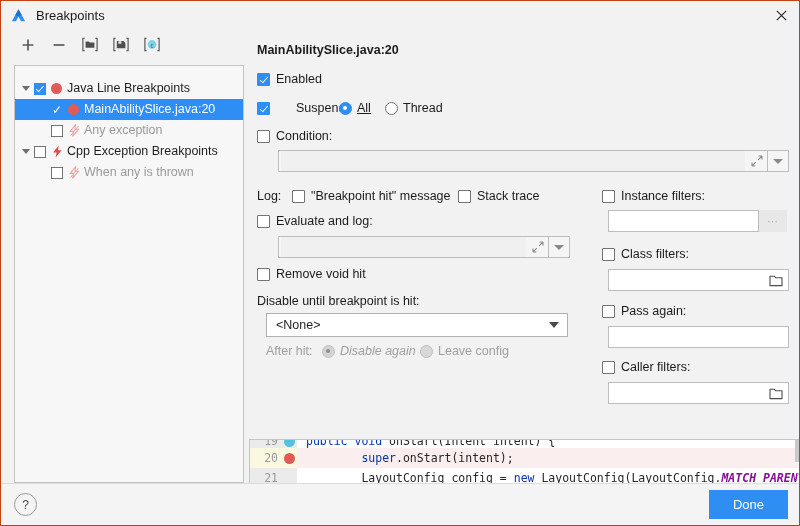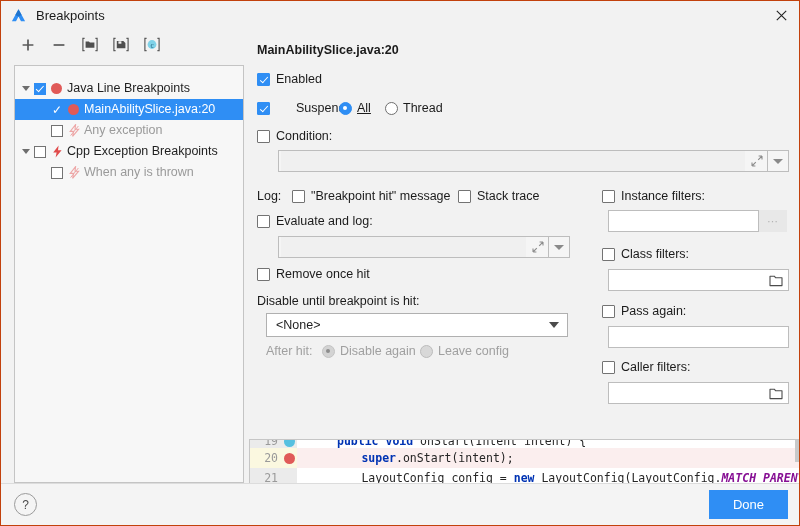--- a/index.html
+++ b/index.html
@@ -370,21 +370,21 @@
   }
   .gutter .lnum {
     width: 28px;
     text-align: right;
     padding-right: 3px;
     font-size: 11.5px;
   }
   .code-line.hl .gutter { background: #fbf8e0; }
   .code-line.hl { background: #fbeeee; }
   .code-body { padding-left: 9px; color: #262626; }
-  .k-kw { color: #0033b3; font-weight: bold; }
+  .k-kw { color: #0033b3; font-weight: normal; }
   .k-static { color: #871094; font-style: italic; font-weight: bold; }
   .gut-dot {
     width: 11px; height: 11px; border-radius: 50%;
     background: #e05a58; margin-left: 3px;
   }
   .gut-badge {
     width: 11px; height: 11px; border-radius: 50%;
     background: #56c0e0; margin-left: 3px;
   }
   .scroll-nub {
@@ -617,35 +617,35 @@
             <path d="M1 11 L4.8 7.2 M1 11 H4.4 M1 11 V7.6" stroke="#8c8c8c" stroke-width="1.1" fill="none"></path>
           </svg>
         </span>
         <span class="drop-arrow-btn">
             <span class="tri-down"></span>
           </span>
       </div>
 
       <div class="abs row-lbl" style="left:8px; top:238px;">
         <span class="cbx"></span>
-        <span>Remove once hit</span>
+        <span>Remove void hit</span>
       </div>
 
       <div class="abs row-lbl" style="left:8px; top:265px;">
         <span>Disable until breakpoint is hit:</span>
       </div>
       <div class="abs combo" style="left:17px; top:284px; width:302px;">
         <span>&lt;None&gt;</span>
         <span class="tri-down"></span>
       </div>
 
       <div class="abs row-lbl dim" style="left:17px; top:315px;justify-content:center;">
         <span>After hit:</span>
       </div>
-      <div class="abs row-lbl dim" style="left:73px; top:315px;">
+      <div class="abs row-lbl dim" style="left:73px; top:315px;font-style:italic;">
         <span class="rdo dis on"></span>
         <span>Disable again</span>
       </div>
       <div class="abs row-lbl dim" style="left:171px; top:315px;">
         <span class="rdo dis"></span>
         <span>Leave config</span>
       </div>
 
       <div class="abs row-lbl" style="left:353px; top:160px;text-align:right;">
         <span class="cbx"></span>
@@ -686,21 +686,21 @@
         <span class="folder-ico">
           <svg width="15" height="13" viewBox="0 0 15 13">
             <path d="M1 11.6 V2.2 h4.3 l1.2 1.5 h6.5 v7.9 z" fill="none" stroke="#4c4c4c" stroke-width="1.1" stroke-linejoin="round"></path>
           </svg>
         </span>
       </div>
 
     </div>
 
     <div class="code-strip">
-      <div class="code-line" style="height:14px; margin-top:-6px;gap:31px;">
+      <div class="code-line" style="height:14px; margin-top:-6px;">
         <span class="gutter">
           <span class="lnum">19</span>
           <span class="gut-badge"></span>
         </span>
         <span class="code-body"><span class="k-kw">public</span> <span class="k-kw">void</span><span> onStart(Intent intent) {</span></span>
       </div>
 
       <div class="code-line hl">
         <span class="gutter">
           <span class="lnum">20</span>

